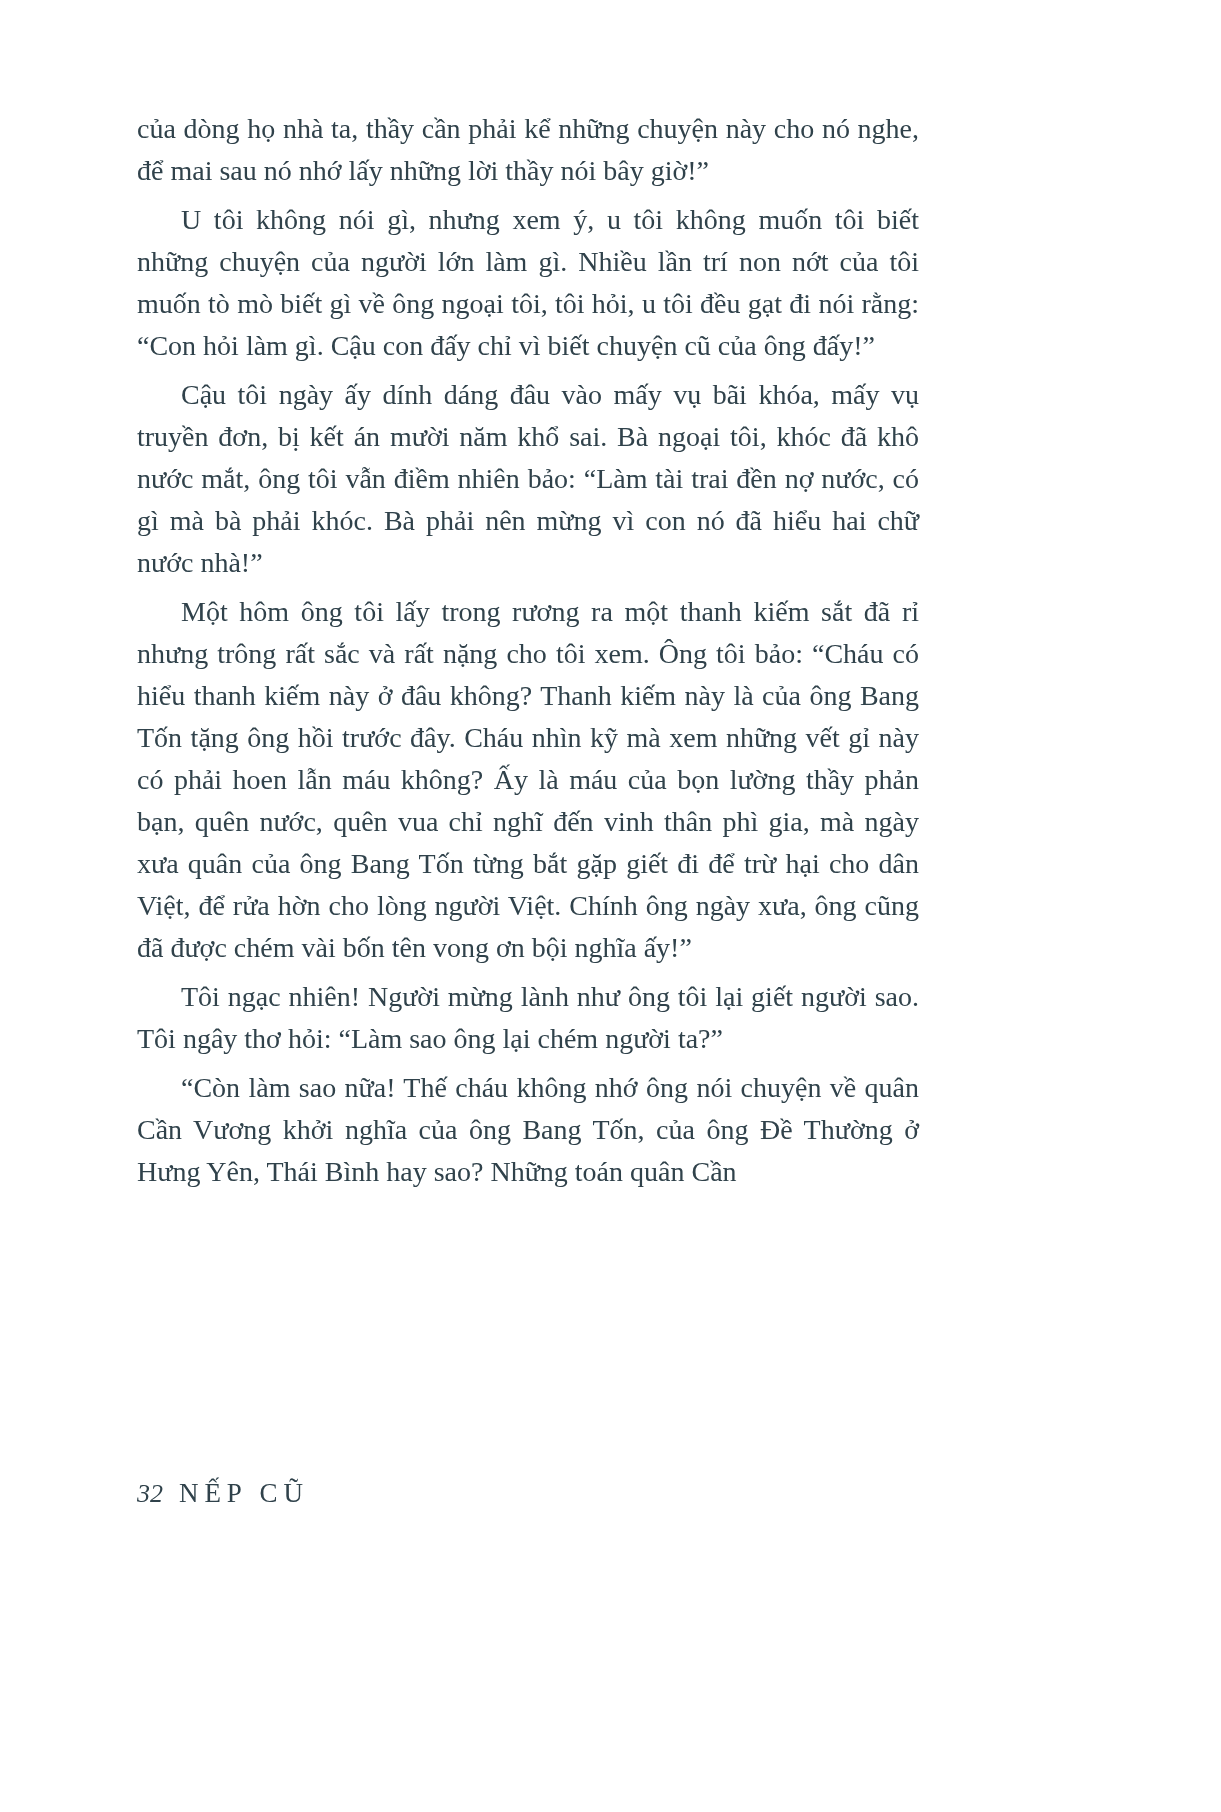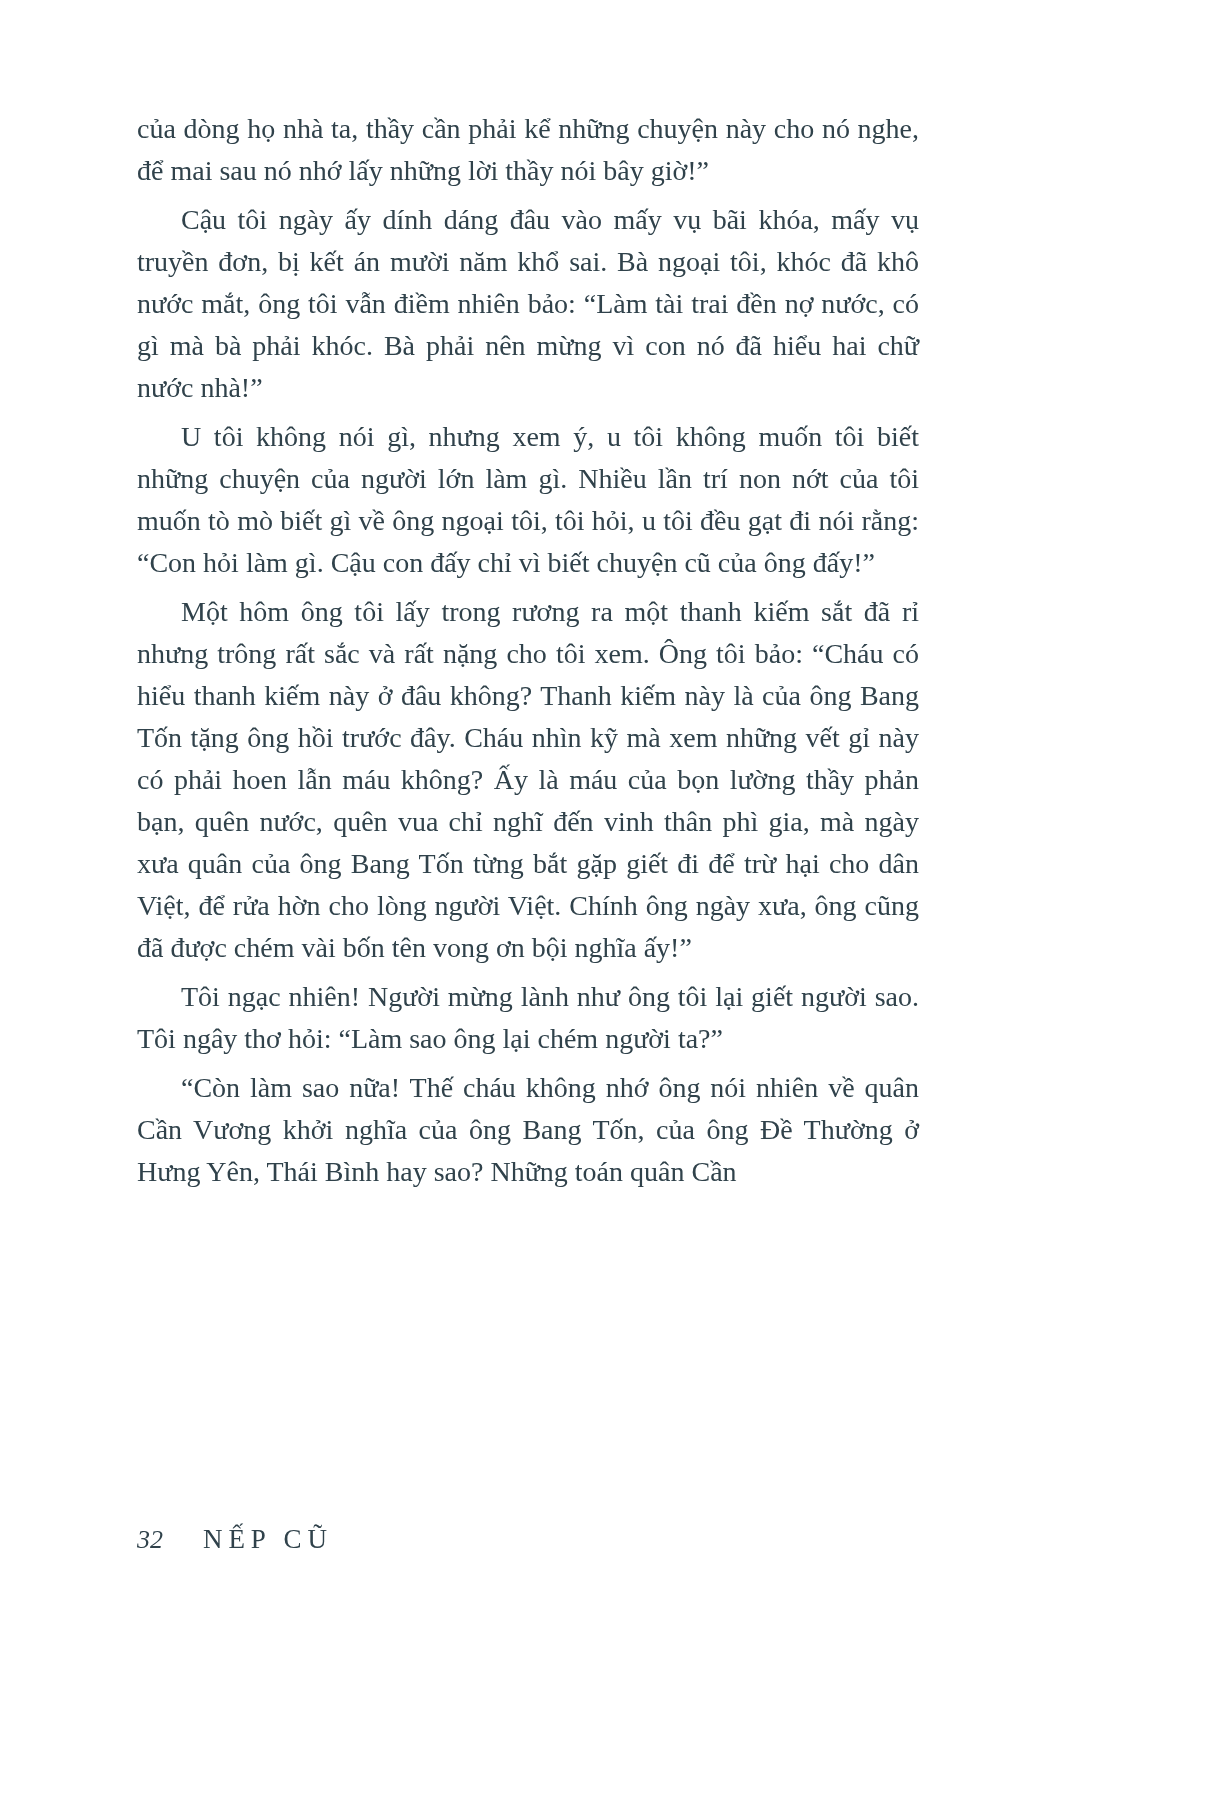--- a/index.html
+++ b/index.html
@@ -39,46 +39,45 @@
   .para.continued {
     text-indent: 0;
   }
   .page-footer {
     position: absolute;
     left: 137px;
     top: 1478px;
     width: 798px;
     display: flex;
     align-items: baseline;
-    gap: 40px;
-    margin-top: 46px;
+    gap: 16px;
   }
   .folio {
     font-style: italic;
     font-size: 26px;
     color: #30424b;
   }
   .running-title {
     font-size: 27px;
     letter-spacing: 0.22em;
     color: #30424b;
   }
 </style>
 </head>
 <body>
 
 <main class="page">
 
   <section class="text-block">
     <p class="para continued">của dòng họ nhà ta, thầy cần phải kể những chuyện này cho nó nghe, để mai sau nó nhớ lấy những lời thầy nói bây giờ!”</p>
+    <p class="para">U tôi không nói gì, nhưng xem ý, u tôi không muốn tôi biết những chuyện của người lớn làm gì. Nhiều lần trí non nớt của tôi muốn tò mò biết gì về ông ngoại tôi, tôi hỏi, u tôi đều gạt đi nói rằng: “Con hỏi làm gì. Cậu con đấy chỉ vì biết chuyện cũ của ông đấy!”</p>
     <p class="para">Cậu tôi ngày ấy dính dáng đâu vào mấy vụ bãi khóa, mấy vụ truyền đơn, bị kết án mười năm khổ sai. Bà ngoại tôi, khóc đã khô nước mắt, ông tôi vẫn điềm nhiên bảo: “Làm tài trai đền nợ nước, có gì mà bà phải khóc. Bà phải nên mừng vì con nó đã hiểu hai chữ nước nhà!”</p>
-    <p class="para">U tôi không nói gì, nhưng xem ý, u tôi không muốn tôi biết những chuyện của người lớn làm gì. Nhiều lần trí non nớt của tôi muốn tò mò biết gì về ông ngoại tôi, tôi hỏi, u tôi đều gạt đi nói rằng: “Con hỏi làm gì. Cậu con đấy chỉ vì biết chuyện cũ của ông đấy!”</p>
     <p class="para">Một hôm ông tôi lấy trong rương ra một thanh kiếm sắt đã rỉ nhưng trông rất sắc và rất nặng cho tôi xem. Ông tôi bảo: “Cháu có hiểu thanh kiếm này ở đâu không? Thanh kiếm này là của ông Bang Tốn tặng ông hồi trước đây. Cháu nhìn kỹ mà xem những vết gỉ này có phải hoen lẫn máu không? Ấy là máu của bọn lường thầy phản bạn, quên nước, quên vua chỉ nghĩ đến vinh thân phì gia, mà ngày xưa quân của ông Bang Tốn từng bắt gặp giết đi để trừ hại cho dân Việt, để rửa hờn cho lòng người Việt. Chính ông ngày xưa, ông cũng đã được chém vài bốn tên vong ơn bội nghĩa ấy!”</p>
     <p class="para">Tôi ngạc nhiên! Người mừng lành như ông tôi lại giết người sao. Tôi ngây thơ hỏi: “Làm sao ông lại chém người ta?”</p>
-    <p class="para">“Còn làm sao nữa! Thế cháu không nhớ ông nói nhiên về quân Cần Vương khởi nghĩa của ông Bang Tốn, của ông Đề Thường ở Hưng Yên, Thái Bình hay sao? Những toán quân Cần</p>
+    <p class="para">“Còn làm sao nữa! Thế cháu không nhớ ông nói chuyện về quân Cần Vương khởi nghĩa của ông Bang Tốn, của ông Đề Thường ở Hưng Yên, Thái Bình hay sao? Những toán quân Cần</p>
   </section>
 
   <footer class="page-footer">
     <span class="folio">32</span>
     <span class="running-title">NẾP CŨ</span>
   </footer>
 
 </main>
 
 </body></html>

